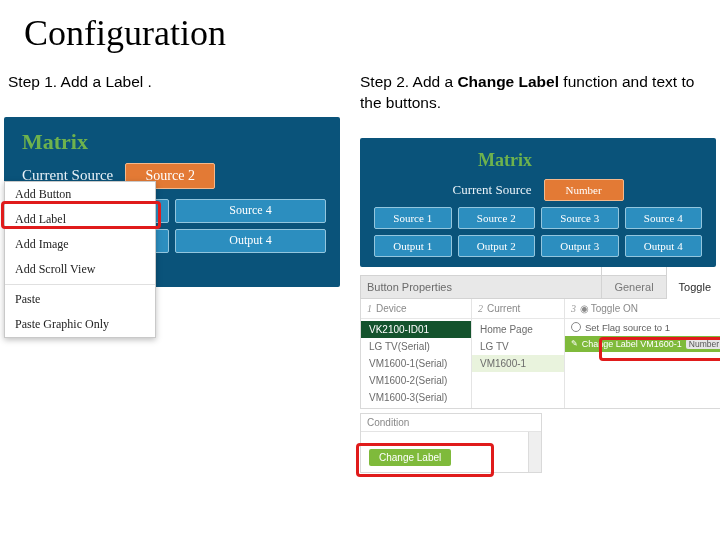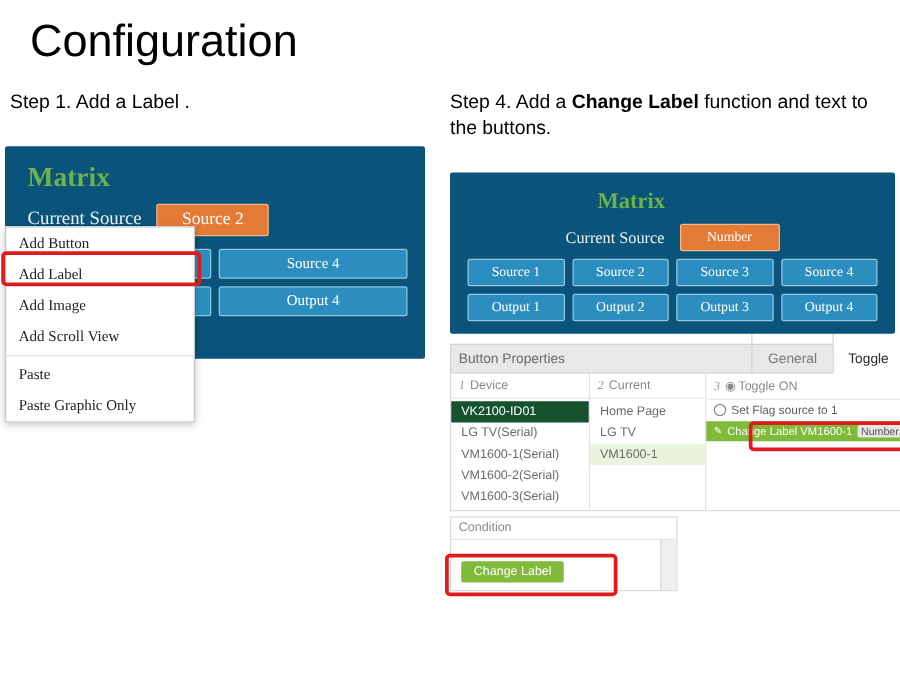--- a/index.html
+++ b/index.html
@@ -1,16 +1,16 @@
 <!DOCTYPE html>
 <html><head>
 <meta charset="utf-8">
 <style>
   html,body{margin:0;padding:0;width:720px;height:540px;background:#fff;font-family:Arial,Helvetica,sans-serif;color:#000;overflow:hidden}
-  .page-title{font-family:Liberation Sans, sans-serif;font-size:36px;font-weight:400;margin:12px 0 18px 24px}
+  .page-title{font-family:Liberation Serif, serif;font-size:36px;font-weight:400;margin:12px 0 18px 24px}
   .cols{display:flex;gap:0;align-items:flex-start;padding:0 8px}
   .col{flex:1;min-width:0}
   .step-caption{font-size:15.5px;margin:0 0 24px 0;line-height:1.35}
   .step-caption .b{font-weight:bold}
   
   .panel{background:#0a537a;color:#fff;position:relative;font-family:Georgia,'Times New Roman',serif;padding:10px 8px 10px 8px;border-radius:2px}
   .matrix-title{color:#6eb24d;font-size:22px;font-weight:bold;margin:2px 0 8px 10px}
   .row-lab{display:flex;align-items:center;margin:2px 0}
   .row-lab .lbl{color:#eaf3f9;font-size:15px;margin-right:6px}
   .chip{display:inline-flex;align-items:center;justify-content:center;background:#2c8ebf;color:#fff;border:1px solid #93c6de;height:22px;font-size:12px;border-radius:2px;position:relative}
@@ -92,21 +92,21 @@
         <div class="sep"></div>
         <div class="item">Paste</div>
         <div class="item">Paste Graphic Only</div>
       </div>
       <div class="red-hl" style="left:-3px;top:84px;width:154px;height:22px"></div>
     </div>
   </div>
 
   <div class="col col2">
     <p class="step-caption">
-      <span>Step 4. Add a </span><span class="b">Change Label</span><span> function and text to the buttons.</span>
+      <span>Step 2. Add a </span><span class="b">Change Label</span><span> function and text to the buttons.</span>
     </p>
 
     <div class="panel">
       <div class="matrix-title" style="font-size:18px;margin-left:110px">Matrix</div>
       <div class="row-lab" style="justify-content:center">
         <span class="lbl">Current Source</span>
         <span class="chip chip-orange" style="width:78px;height:20px;font-size:11px;margin-left:6px;position:relative">Number</span>
       </div>
       <div class="grid" style="padding:0 6px">
         <span class="chip">Source 1</span>

